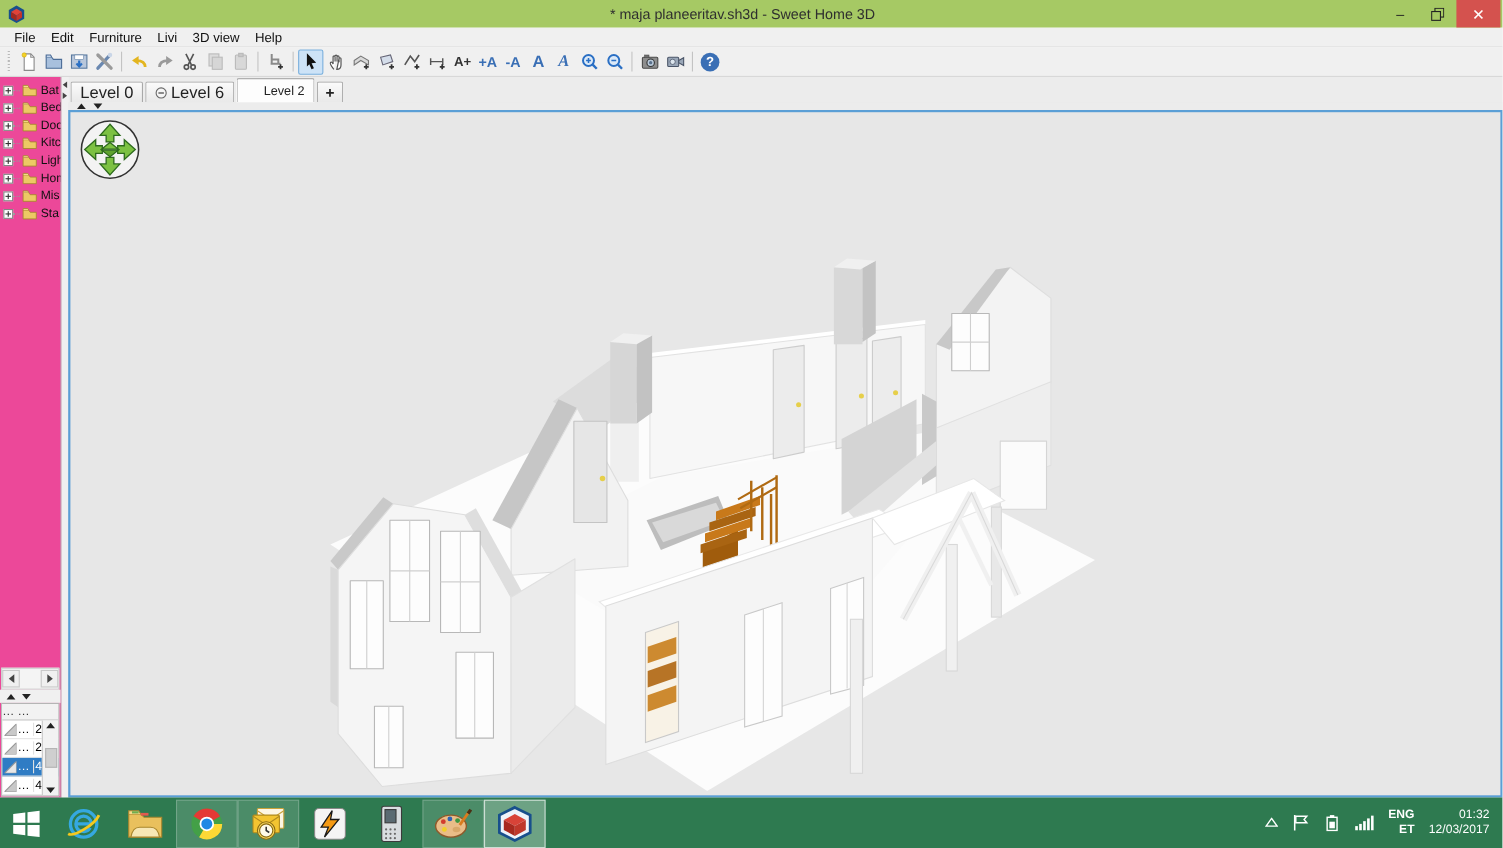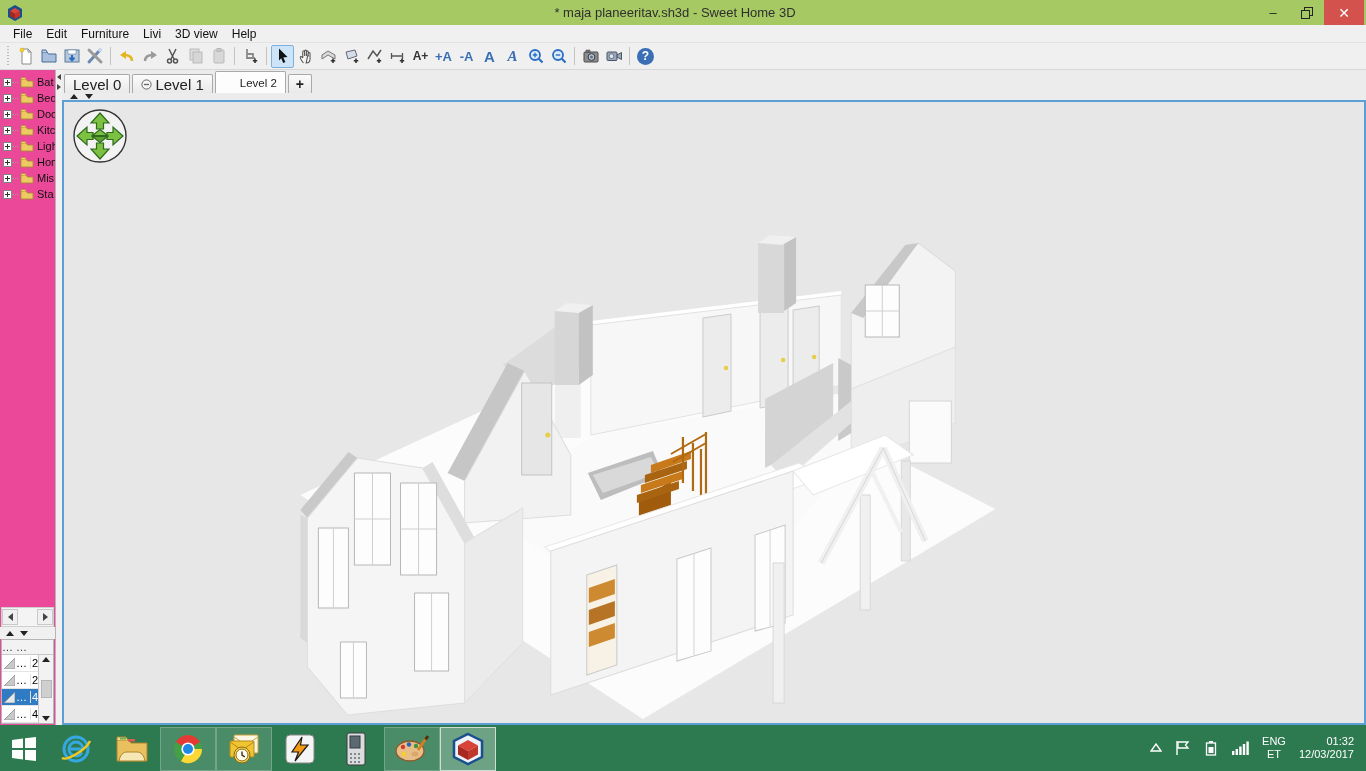--- a/index.html
+++ b/index.html
@@ -77,21 +77,21 @@
   .viewport { flex:1; position:relative; border:2px solid #5b9fd6; background:#e7e7e7; overflow:hidden; }
   .viewport svg.house { position:absolute; inset:0; width:100%; height:100%; }
   .compass { position:absolute; top:6px; left:8px; }
 
   
   .taskbar { position:absolute; left:0; right:0; bottom:0; height:46px; background:#2e7a50; display:flex; align-items:center; }
   .tb-app { width:56px; height:44px; display:flex; align-items:center; justify-content:center; margin-top:1px; }
   .tb-app.open { background:rgba(255,255,255,.14); border:1px solid rgba(255,255,255,.22); }
   .tb-app.focused { background:rgba(255,255,255,.30); border:1px solid rgba(255,255,255,.65); }
   .tray { margin-left:auto; display:flex; align-items:center; gap:13px; padding-right:12px; color:#fff; }
-  .tray .txt2 { font-size:11px; line-height:13px; text-align:center; }
+  .tray .txt2 { font-size:11px; line-height:13px; text-align:right;font-weight:bold; }
   .tray .clock { font-size:11px; line-height:13px; text-align:right; }
 </style>
 </head>
 <body>
 
 <div class="titlebar">
   <svg class="app-ico" viewBox="0 0 18 18">
     <polygon points="9,1 16,5 16,13 9,17 2,13 2,5" fill="#184f8c"></polygon>
     <polygon points="9,4 14,7 9,10 4,7" fill="#e04338"></polygon>
     <polygon points="4,7 9,10 9,15 4,12" fill="#a3281f"></polygon>
@@ -436,21 +436,21 @@
   <div class="main">
     <div class="tabs">
       <div class="tab">
           <span>Level 0</span>
         </div>
       <div class="tab">
         <svg width="11" height="11" viewBox="0 0 11 11">
             <circle cx="5.5" cy="5.5" r="4.6" fill="#f5f5f5" stroke="#666"></circle>
             <path d="M3 5.5h5" stroke="#666" stroke-width="1.3"></path>
           </svg>
-        <span>Level 1</span>
+        <span>Level 6</span>
       </div>
       <div class="tab active">
           <span>Level 2</span>
         </div>
       <div class="tab add">+</div>
     </div>
     <div class="hdivider">
       <span class="tri up"></span>
       <span class="tri down"></span>
     </div>

